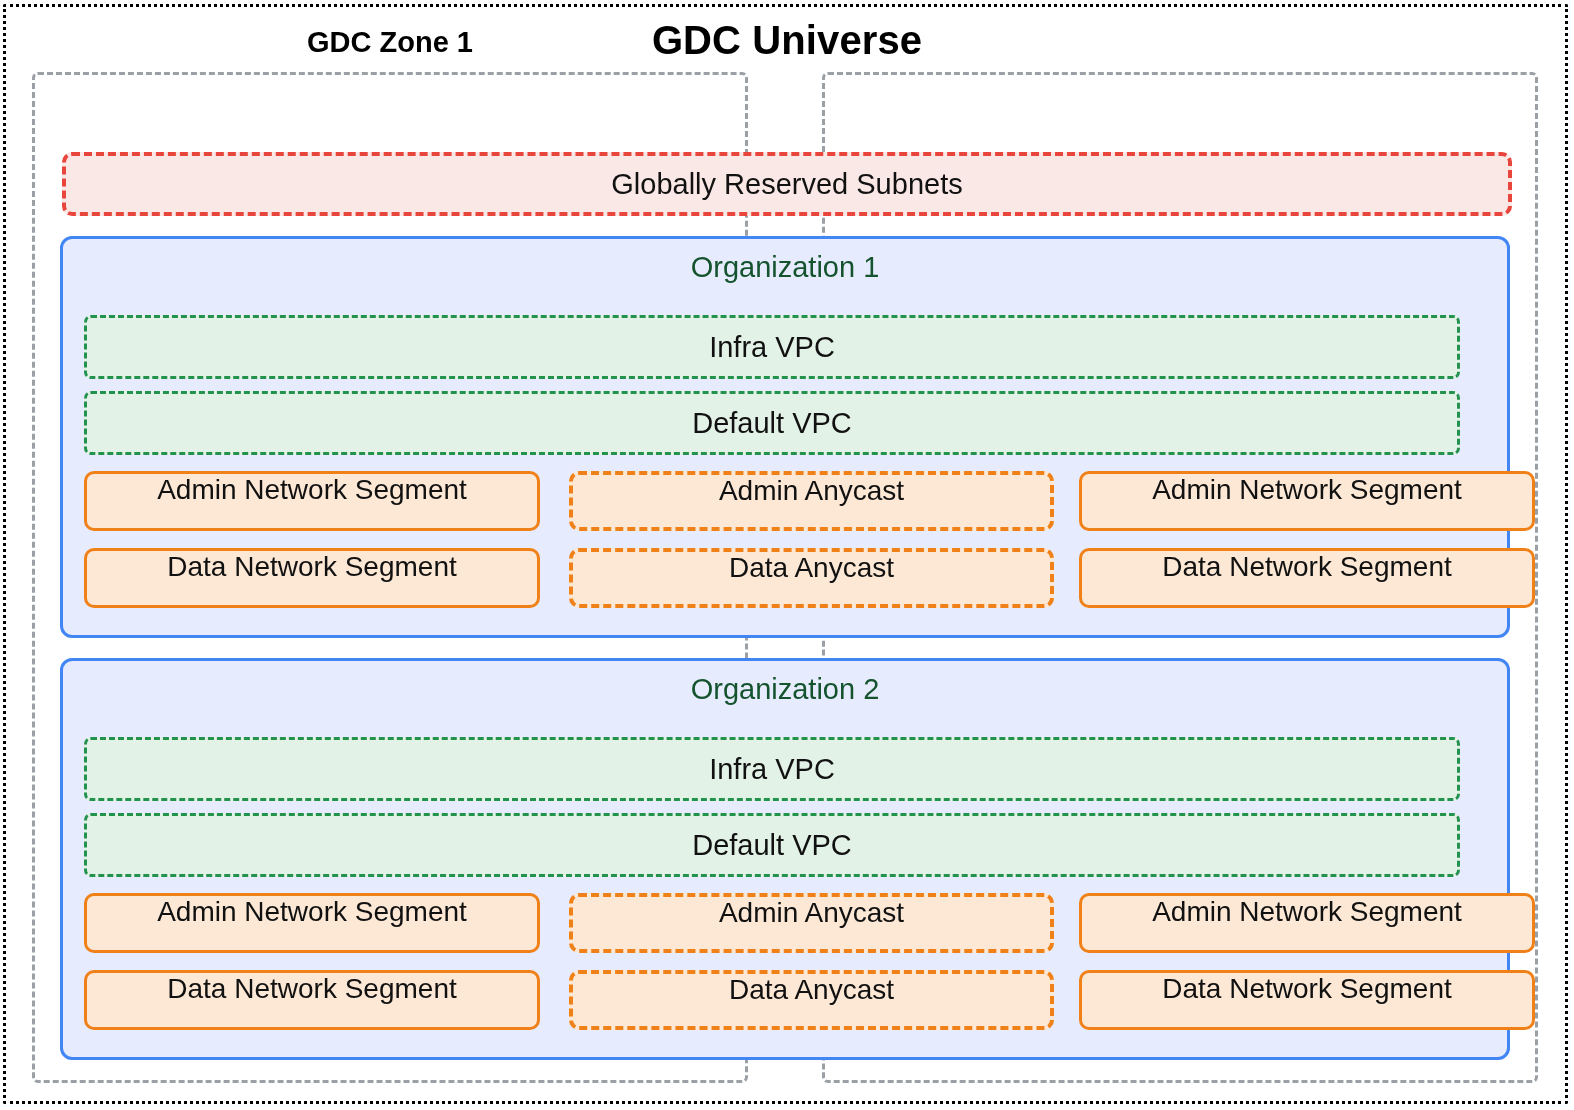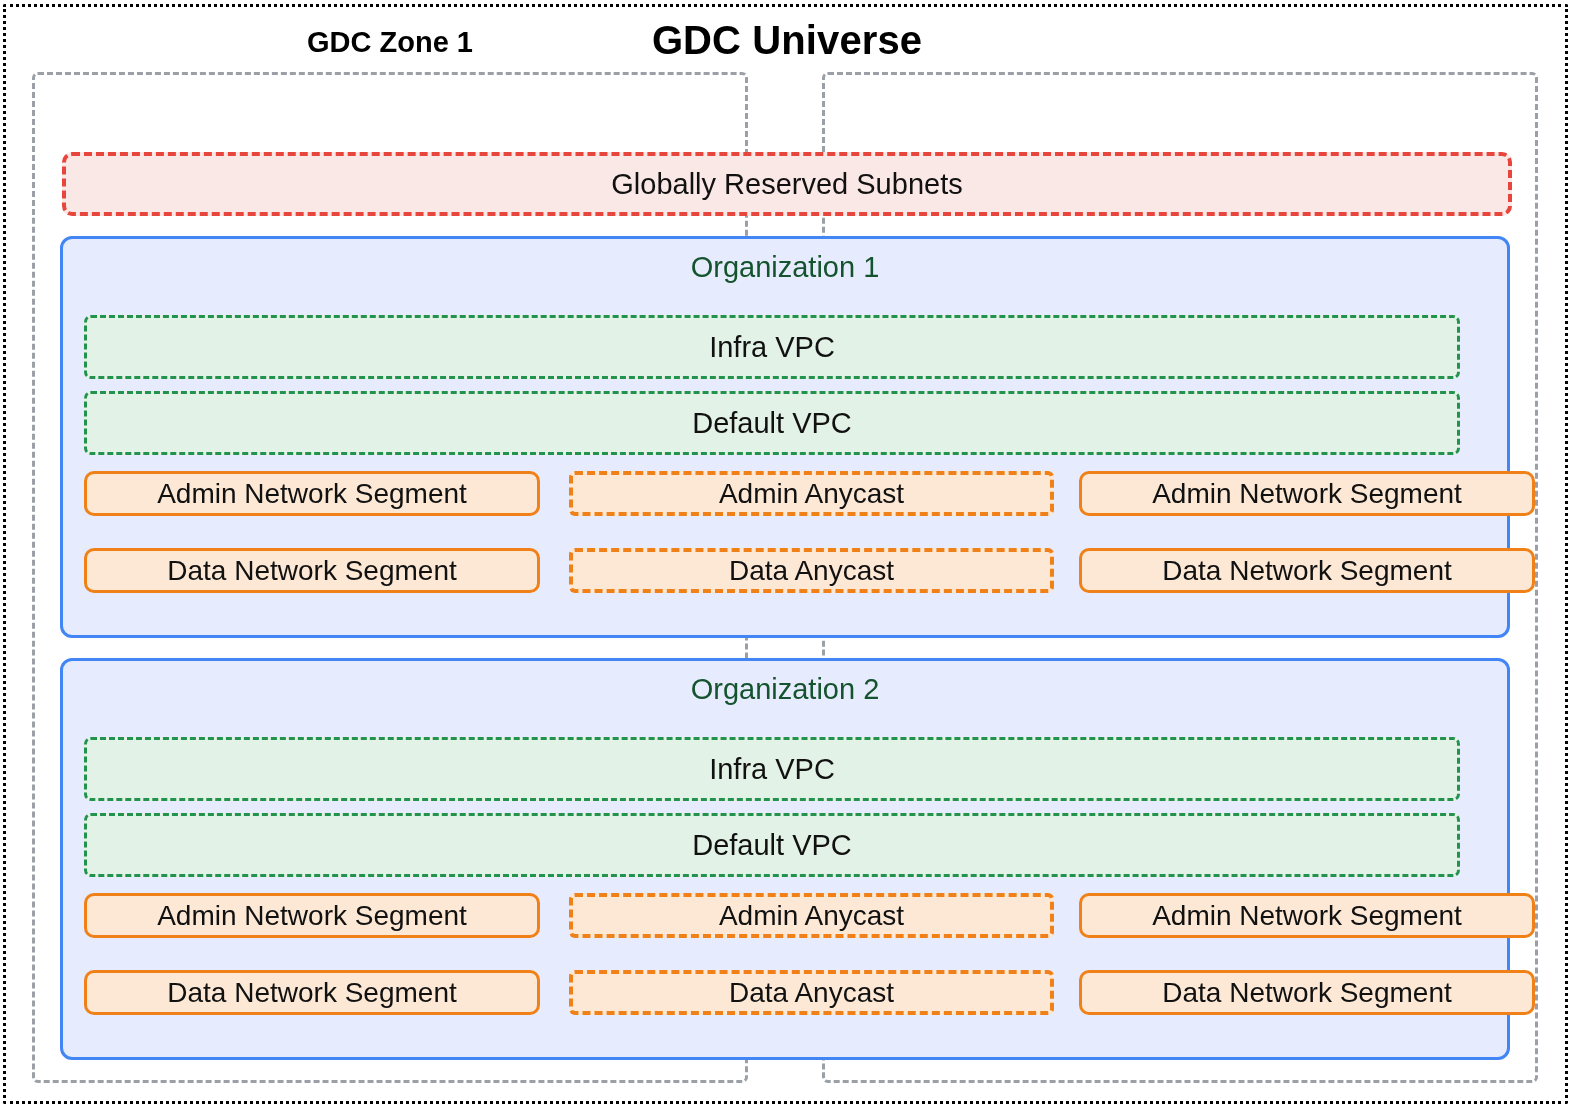--- a/index.html
+++ b/index.html
@@ -137,30 +137,29 @@
     position: absolute;
     left: 21px;
     width: 1404px;
     height: 64px;
   }
   .seg-row-admin { top: 232px; }
   .seg-row-data  { top: 309px; padding-left: 32px; }
 
   .cell {
     position: absolute;
-    height: 45px;
+    height: 60px;
     box-sizing: border-box;
     border-radius: 10px;
     background: #fce8d5;
     display: flex;
-    align-items: center;
     justify-content: center;
   }
   .cell-left   { left: 0px;   width: 456px; }
-  .cell-mid    { left: 485px; width: 485px; border-radius: 6px; }
+  .cell-mid    { left: 485px; width: 485px; }
   .cell-right  { left: 995px; width: 456px; }
 
   .cell-solid  { border: 3px solid #f08119; }
   .cell-dashed { border: 4px dashed #f08119; }
 
   .cell-label {
     font-size: 28px;
     color: #111111;
     white-space: nowrap;
   }

